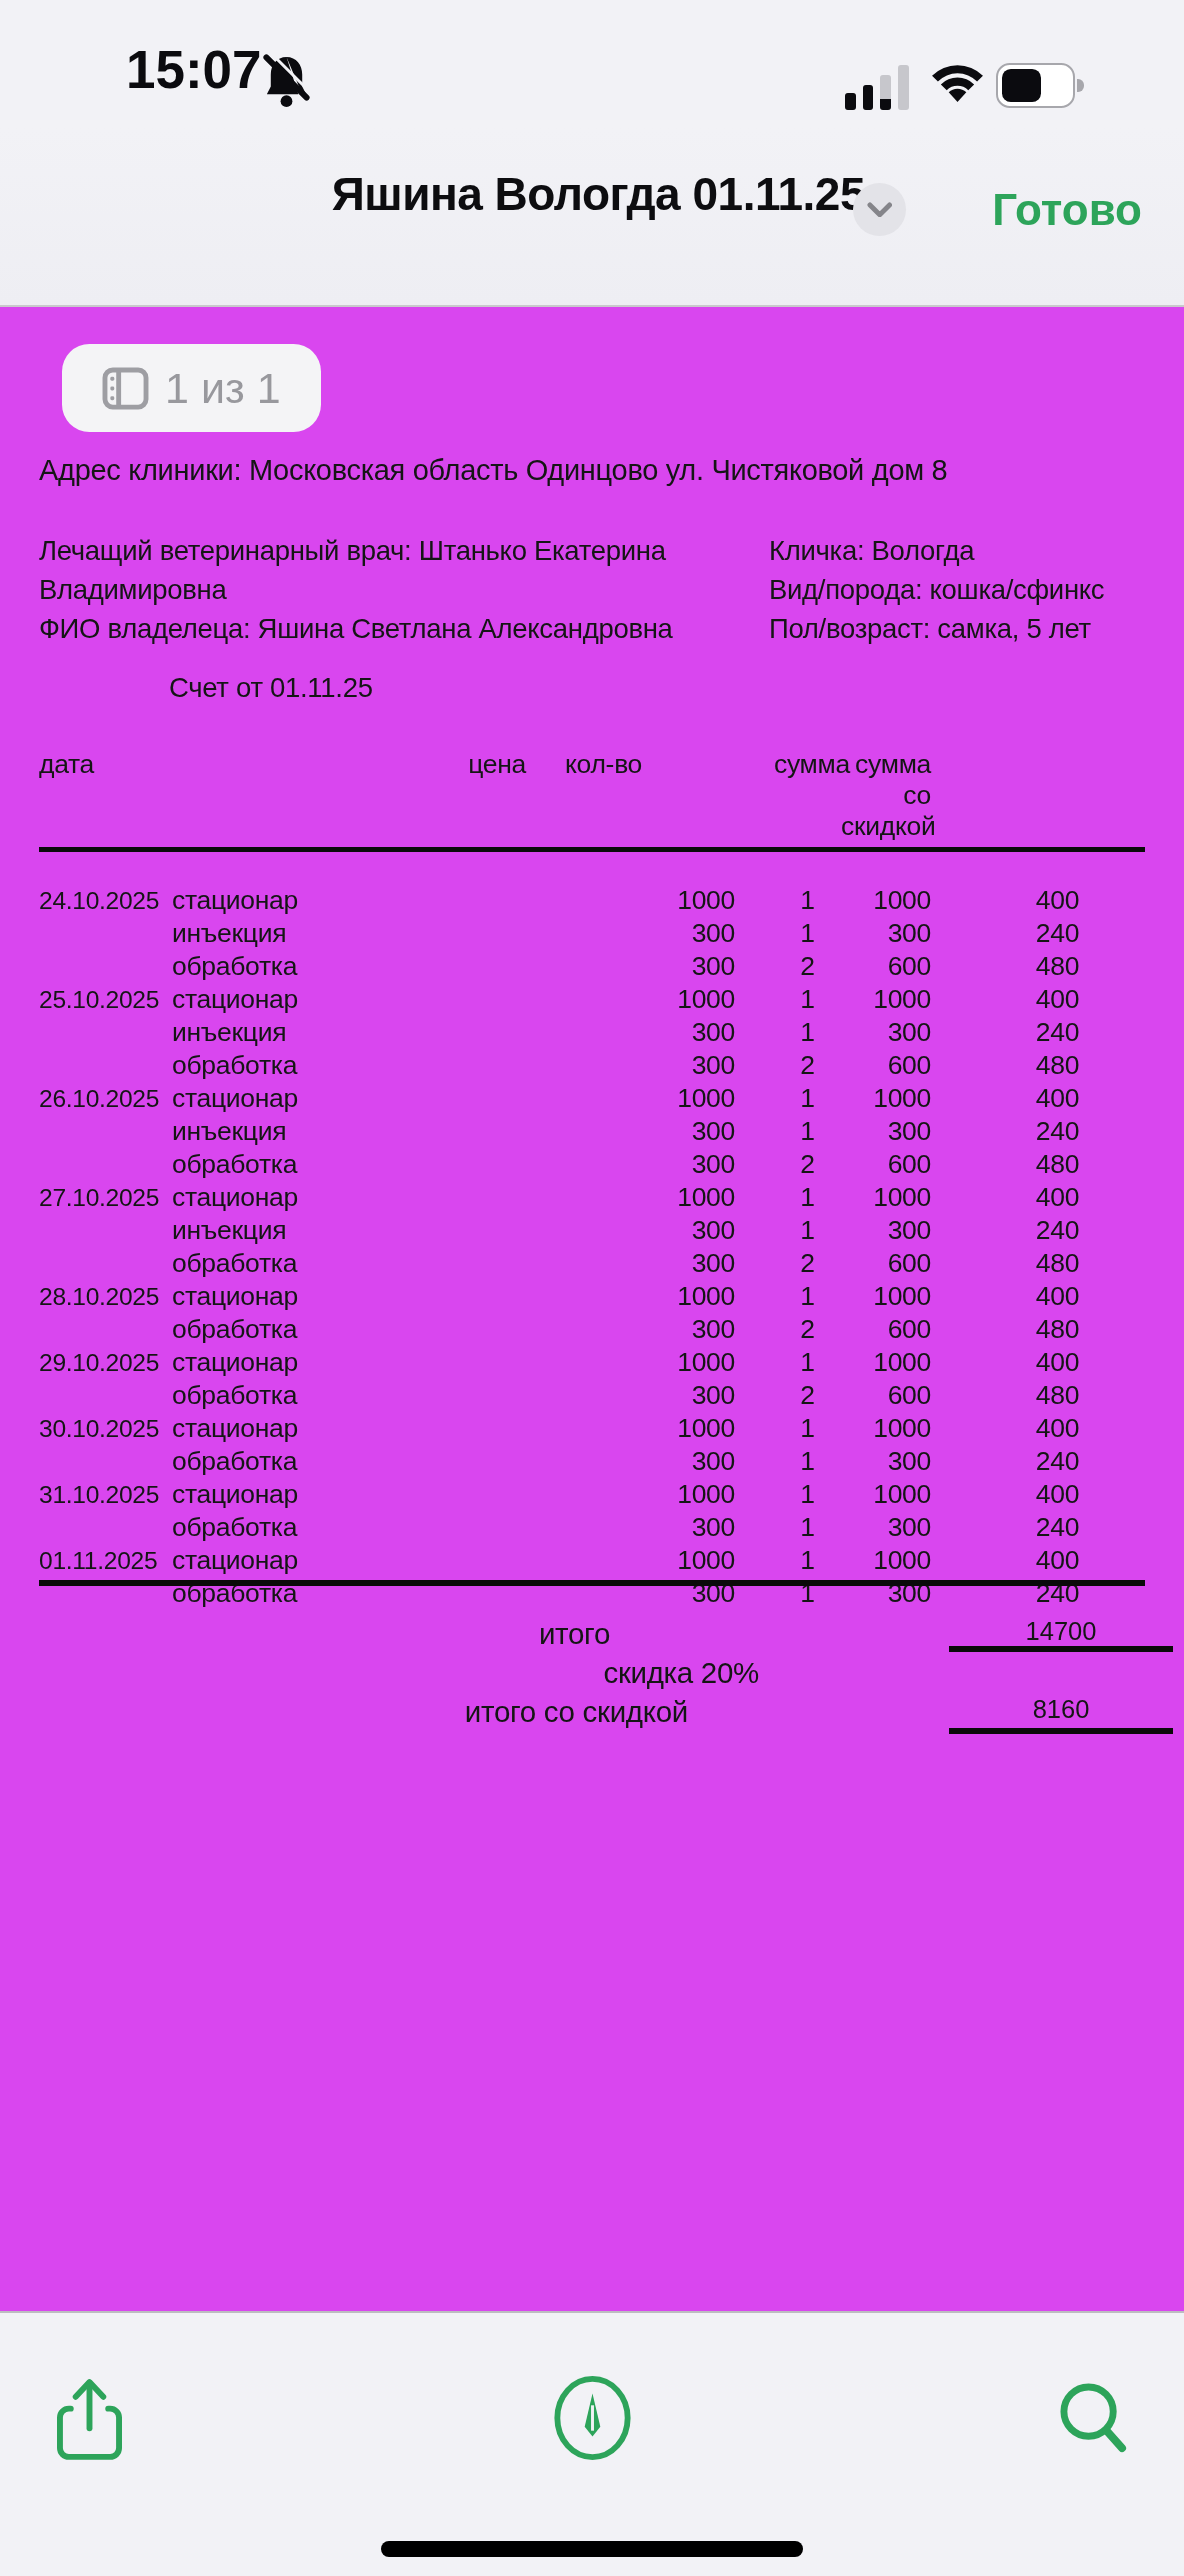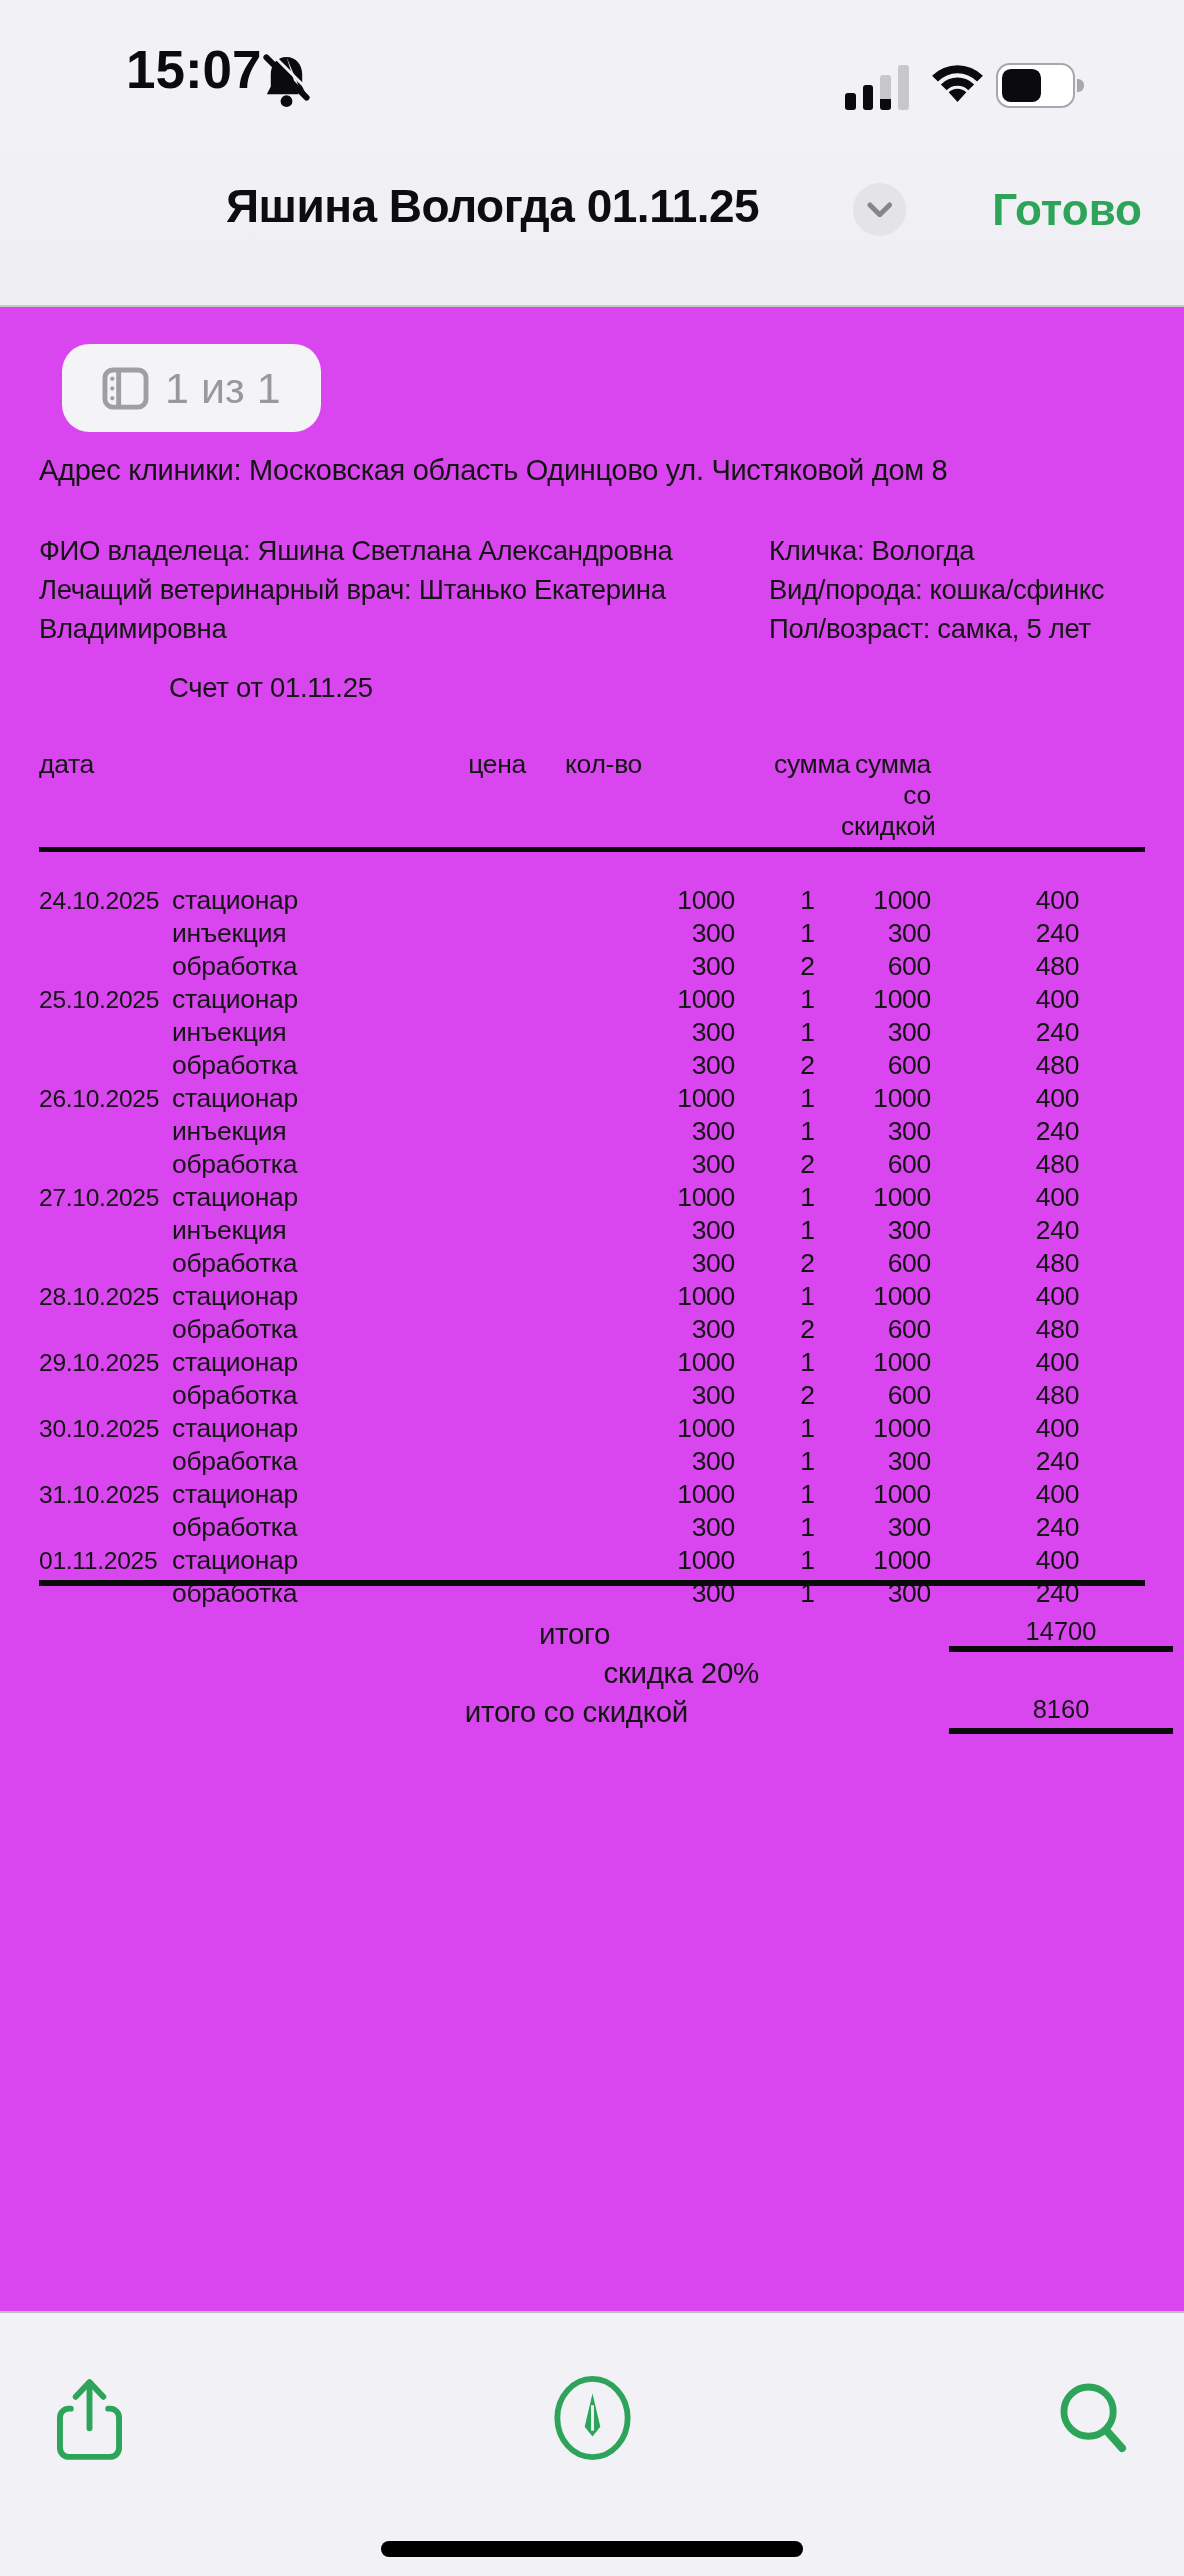--- a/index.html
+++ b/index.html
@@ -24,21 +24,21 @@
   .cellular i:nth-child(4){ height:45px; background:#c7c7cc; }
   .wifi { position:absolute; left:927px; top:59px; }
   .battery { position:absolute; left:996px; top:63px; width:88px; height:45px; }
   .battery .case { position:absolute; left:0; top:0; width:79px; height:45px; border:2.9px solid #a7a7ac; border-radius:13.8px; background:#fff; }
   .battery .fill { position:absolute; left:5.9px; top:5.9px; width:39px; height:33px; border-radius:8.8px; background:#0b0b0f; }
   .battery .nub { position:absolute; right:0; top:15.7px; width:6.9px; height:13.8px; border-radius:0 5.9px 5.9px 0; background:#a7a7ac; }
 
   
   .nav-bar { position:absolute; top:128px; left:0; width:1185px; height:179px;
              border-bottom:2px solid #c9c9cc; background:linear-gradient(#f2f2f6,#eeeef3); }
-  .nav-title { position:absolute; left:226px; top:51px; width:639px; text-align:left;
+  .nav-title { position:absolute; left:226px; top:39px; width:639px; text-align:right;
                font-size:46px; font-weight:700; letter-spacing:-0.5px; color:#0d0d10; white-space:nowrap; }
   .chevron-btn { position:absolute; left:853px; top:55px; width:53px; height:53px; border-radius:50%;
                  background:#e3e3e8; display:flex; align-items:center; justify-content:center; cursor:pointer; }
   .done-btn { position:absolute; right:43px; top:57px; font-size:44px; font-weight:600; cursor:pointer; }
 
   
   .document { position:absolute; top:307px; left:0; width:1185px; height:2004px; background:#d946ef; color:#151515; }
 
   .page-pill { position:absolute; left:62px; top:37px; width:259px; height:88px; border-radius:27.5px;
                background:#f4f4f6; display:flex; align-items:center; justify-content:center; gap:15.7px; cursor:pointer; }
@@ -142,22 +142,22 @@
       <rect x="8.5" y="20" width="4" height="4" rx="1.5" fill="#9e9ea3"></rect>
       <rect x="8.5" y="30" width="4" height="4" rx="1.5" fill="#9e9ea3"></rect>
     </svg>
     <span class="label">1 из 1</span>
   </div>
 
   <div class="address">Адрес клиники: Московская область Одинцово ул. Чистяковой дом 8</div>
 
   <div class="owner-grid">
     <div>
+      <div>Лечащий ветеринарный врач: Штанько Екатерина Владимировна</div>
       <div>ФИО владелеца: Яшина Светлана Александровна</div>
-      <div>Лечащий ветеринарный врач: Штанько Екатерина Владимировна</div>
     </div>
     <div>
       <div>Кличка: Вологда</div>
       <div>Вид/порода: кошка/сфинкс</div>
       <div>Пол/возраст: самка, 5 лет</div>
     </div>
   </div>
 
   <div class="invoice-title">Счет от 01.11.25</div>
 

